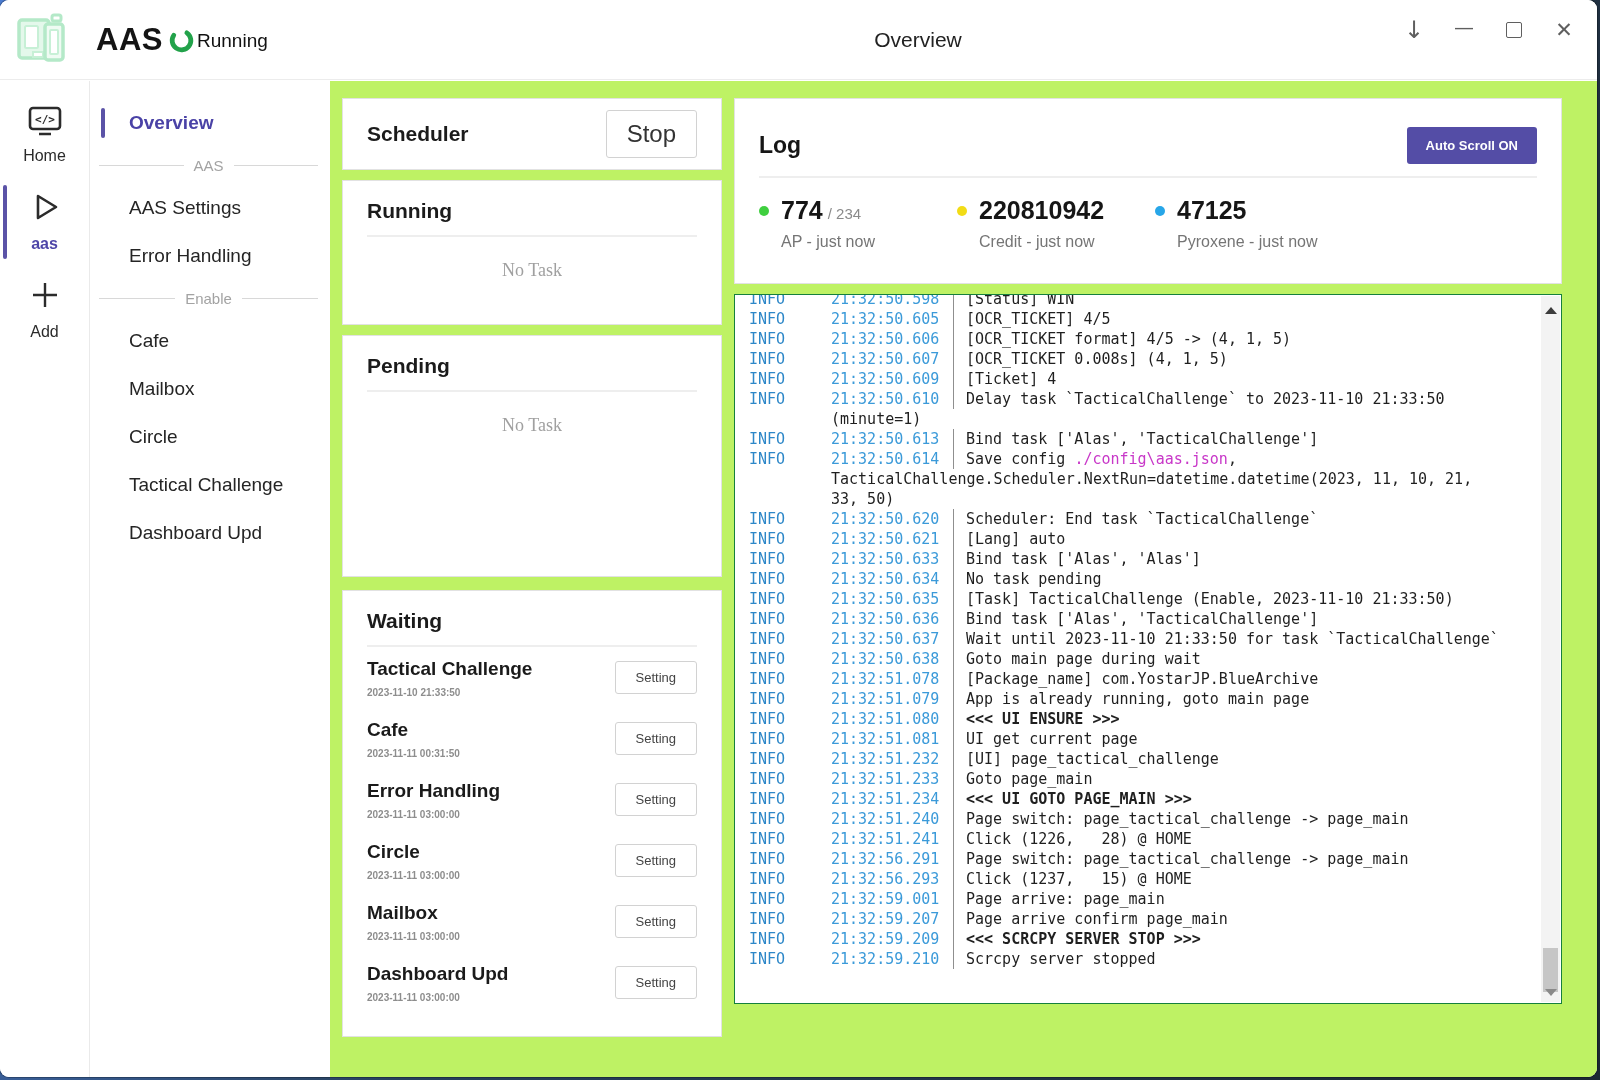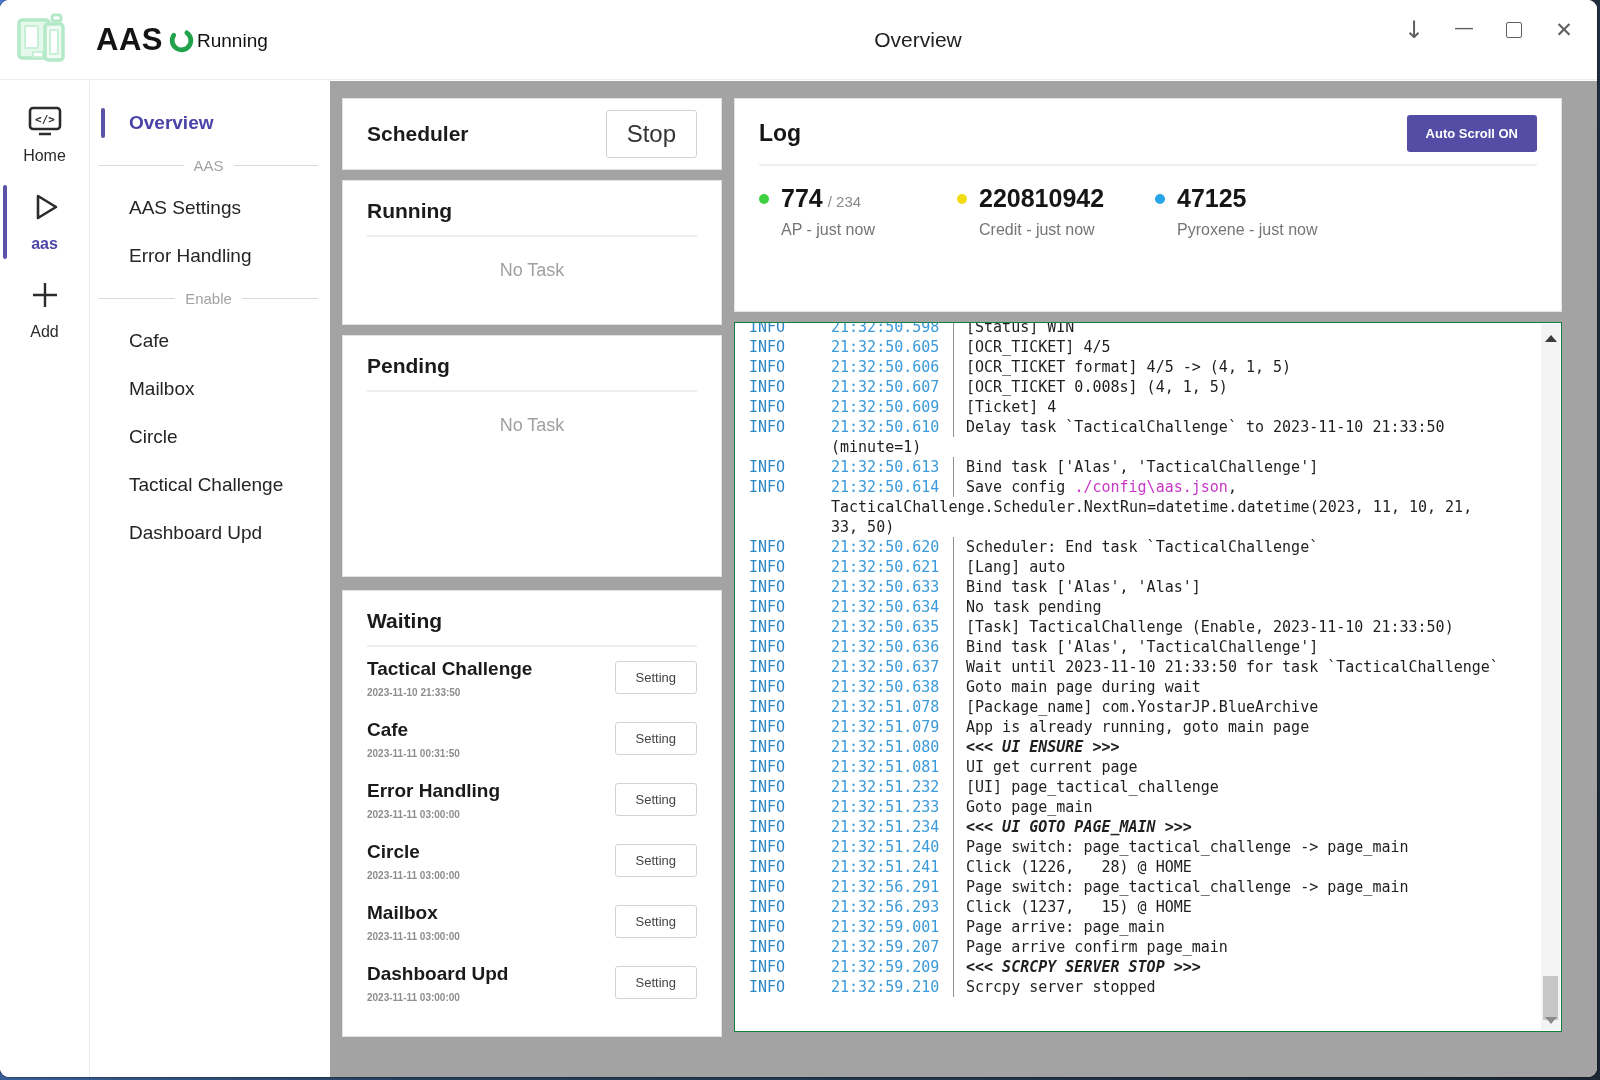--- a/index.html
+++ b/index.html
@@ -40,61 +40,61 @@
   
   .sidebar { position:absolute; left:91px; top:81px; width:239px; bottom:0; background:#fff; padding-top:22px; }
   .side-item { position:relative; padding:9px 10px 9px 38px; font-size:19px; color:#252525; margin-bottom:8px; cursor:default; }
   .side-item.active { color:#4a42a6; font-weight:bold; }
   .side-item.active::before { content:""; position:absolute; left:10px; top:5px; bottom:5px; width:4px; border-radius:2px; background:#5b53a7; }
   .side-divider { display:flex; align-items:center; gap:10px; padding:6px 12px 6px 8px; margin-bottom:8px; }
   .side-divider .line { flex:1; height:1px; background:#d8d8d8; }
   .side-divider .lbl { color:#a3a3a3; font-size:15px; }
 
   
-  .main { position:absolute; left:330px; top:81px; right:0; bottom:0; background:#a3a3a3; }
+  .main { position:absolute; left:330px; top:81px; right:0; bottom:0; background:#bef264; }
   .card { background:#fff; border:1px solid #e2e2e2; }
   .card-title { font-size:21px; font-weight:bold; color:#1b1b1b; }
   .card-divider { border-bottom:2px solid #eeeeee; margin-top:12px; }
 
   .col-left { position:absolute; left:12px; top:17px; width:380px; }
   .scheduler-card { height:72px; display:flex; align-items:center; justify-content:space-between; padding:0 24px; margin-bottom:10px; }
   .btn-outline { background:#fff; border:1px solid #d2d2d2; border-radius:3px; color:#333; font-size:24px;
     font-family:"Liberation Sans",sans-serif; padding:9px 20px; cursor:pointer; }
   .running-card { height:145px; padding:18px 24px; margin-bottom:10px; }
   .pending-card { height:242px; padding:18px 24px; margin-bottom:13px; }
-  .empty-task { text-align:center; color:#a0a0a0; font-size:18px; margin-top:23px; }
+  .empty-task { text-align:center; color:#a0a0a0; font-size:18px; margin-top:23px;font-family:Liberation Serif, serif; }
   .waiting-card { height:447px; padding:18px 24px 0 24px; }
   .wait-row { display:flex; align-items:center; justify-content:space-between; height:61px; }
   .wait-info { }
   .wait-name { font-size:19px; font-weight:bold; color:#1a1a1a; }
   .wait-time { font-size:10px; color:#8d8d8d; margin-top:7px; font-weight:bold; }
   .wait-row .btn-outline { padding:8px 20px; font-size:13px; color:#444; }
 
   .col-right { position:absolute; left:404px; top:17px; width:828px; }
-  .log-card { height:214px; padding:16px 24px; margin-bottom:10px; }
+  .log-card { height:186px; padding:28px 24px; margin-bottom:10px; }
   .log-head { display:flex; align-items:center; justify-content:space-between; }
   .log-title { font-size:23px; font-weight:bold; color:#161616; }
   .btn-accent { background:#544da6; color:#fff; border:none; border-radius:3px; font-size:13px; font-weight:bold;
     font-family:"Liberation Sans",sans-serif; padding:11px 19px; cursor:pointer; }
   .stats-row { display:flex; margin-top:18px; }
   .stat { width:198px; }
   .stat-top { display:flex; align-items:baseline; }
   .stat-dot { width:10px; height:10px; border-radius:50%; margin-right:12px; align-self:center; }
   .stat-value { font-size:25px; font-weight:bold; color:#161616; }
   .stat-suffix { font-size:15px; color:#8a8a8a; margin-left:5px; }
   .stat-label { font-size:16px; color:#757575; margin-top:8px; margin-left:22px; }
 
   .log-view { height:710px; background:#fff; border:1px solid #15803d; position:relative; overflow:hidden; }
   .log-scroll { position:absolute; left:0; top:0; right:20px; bottom:0; overflow:hidden; padding:4px 6px 8px 14px; }
   .log-content { margin-top:-10px; font-family:"DejaVu Sans Mono", monospace; font-size:15px; line-height:20px; color:#1f1f1f; }
   .log-row { display:flex; align-items:stretch; }
   .log-level { width:82px; flex:none; color:#2d87c8; }
   .log-time { width:122px; flex:none; color:#3b9ad9; }
   .log-msg { flex:1; border-left:1.5px solid #8f8f8f; padding-left:12px; white-space:pre-wrap; word-break:break-all; }
-  .log-row.bold .log-msg { font-weight:bold;font-style:italic; }
+  .log-row.bold .log-msg { font-weight:bold; }
   .log-cont { flex:1; white-space:pre-wrap; word-break:break-all; }
   .seg-path { color:#c837c8; }
 
   .scrollbar { position:absolute; top:1px; right:1px; bottom:1px; width:19px; background:#f3f3f3; }
   .sb-up { position:absolute; top:11px; left:50%; transform:translateX(-50%); width:0; height:0;
     border-left:6px solid transparent; border-right:6px solid transparent; border-bottom:7px solid #3c3c3c; }
   .sb-down { position:absolute; bottom:6px; left:50%; transform:translateX(-50%); width:0; height:0;
     border-left:6px solid transparent; border-right:6px solid transparent; border-top:7px solid #8a8a8a; }
   .sb-thumb { position:absolute; left:2px; right:2px; top:652px; height:44px; background:#c6c6c6; }
 </style>

